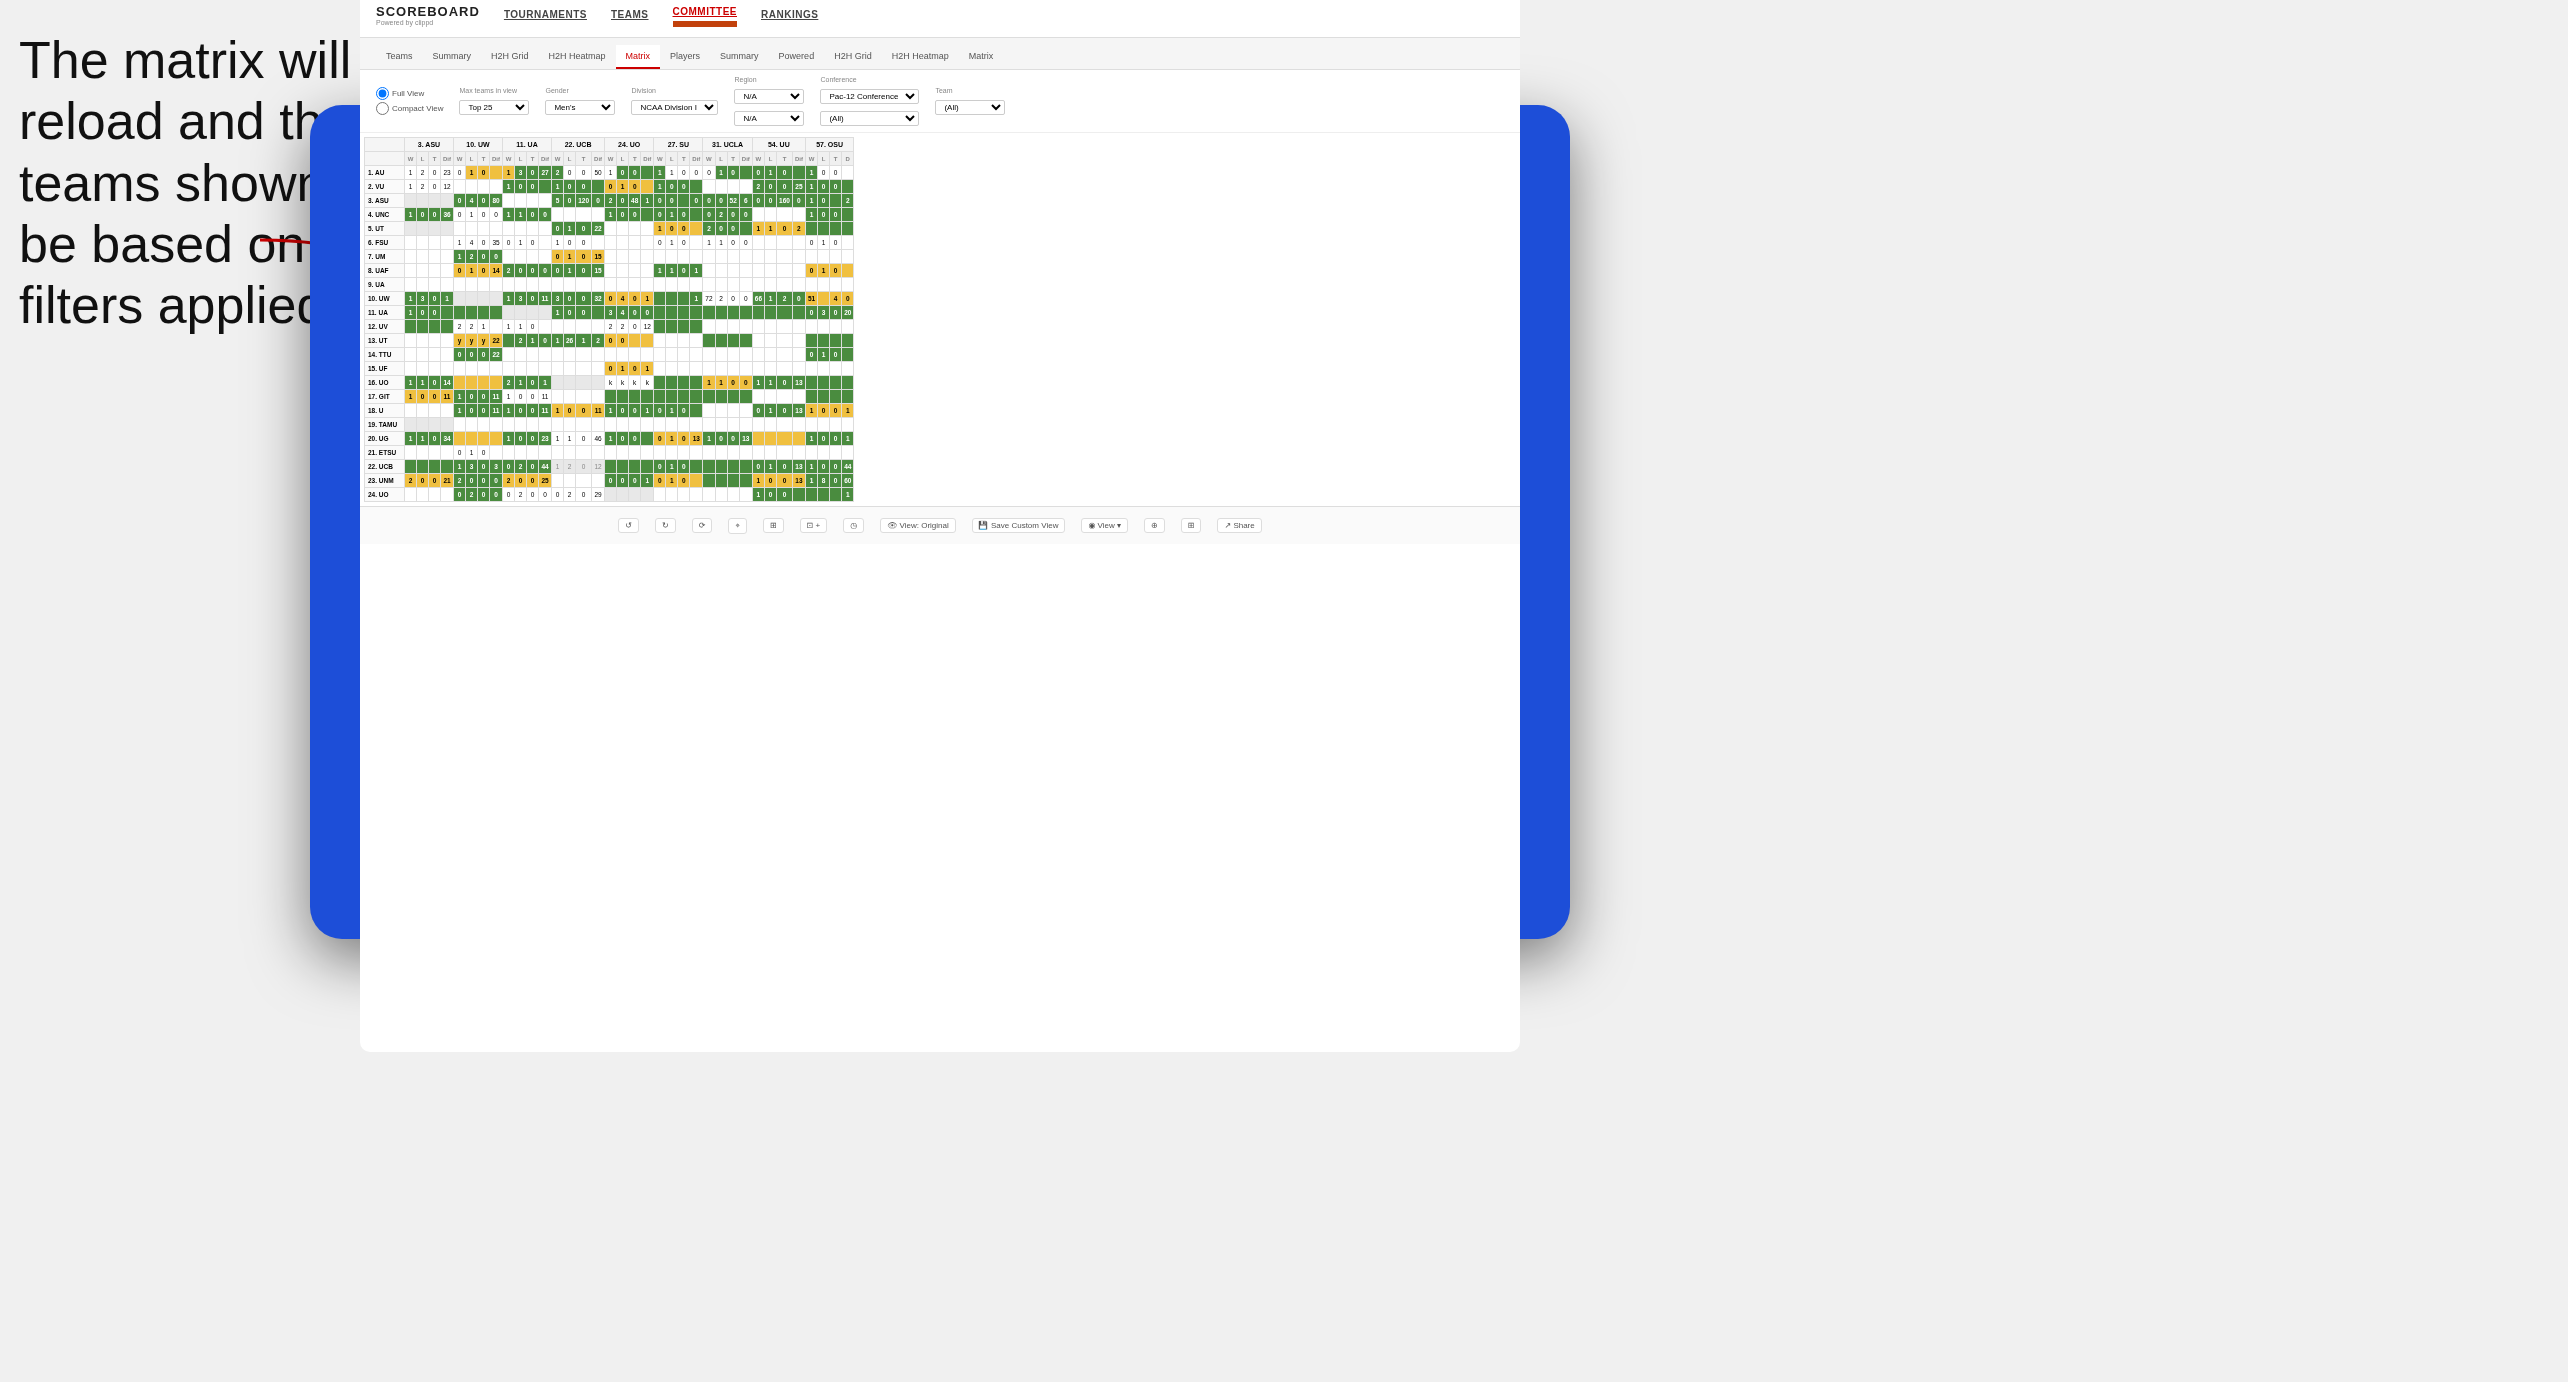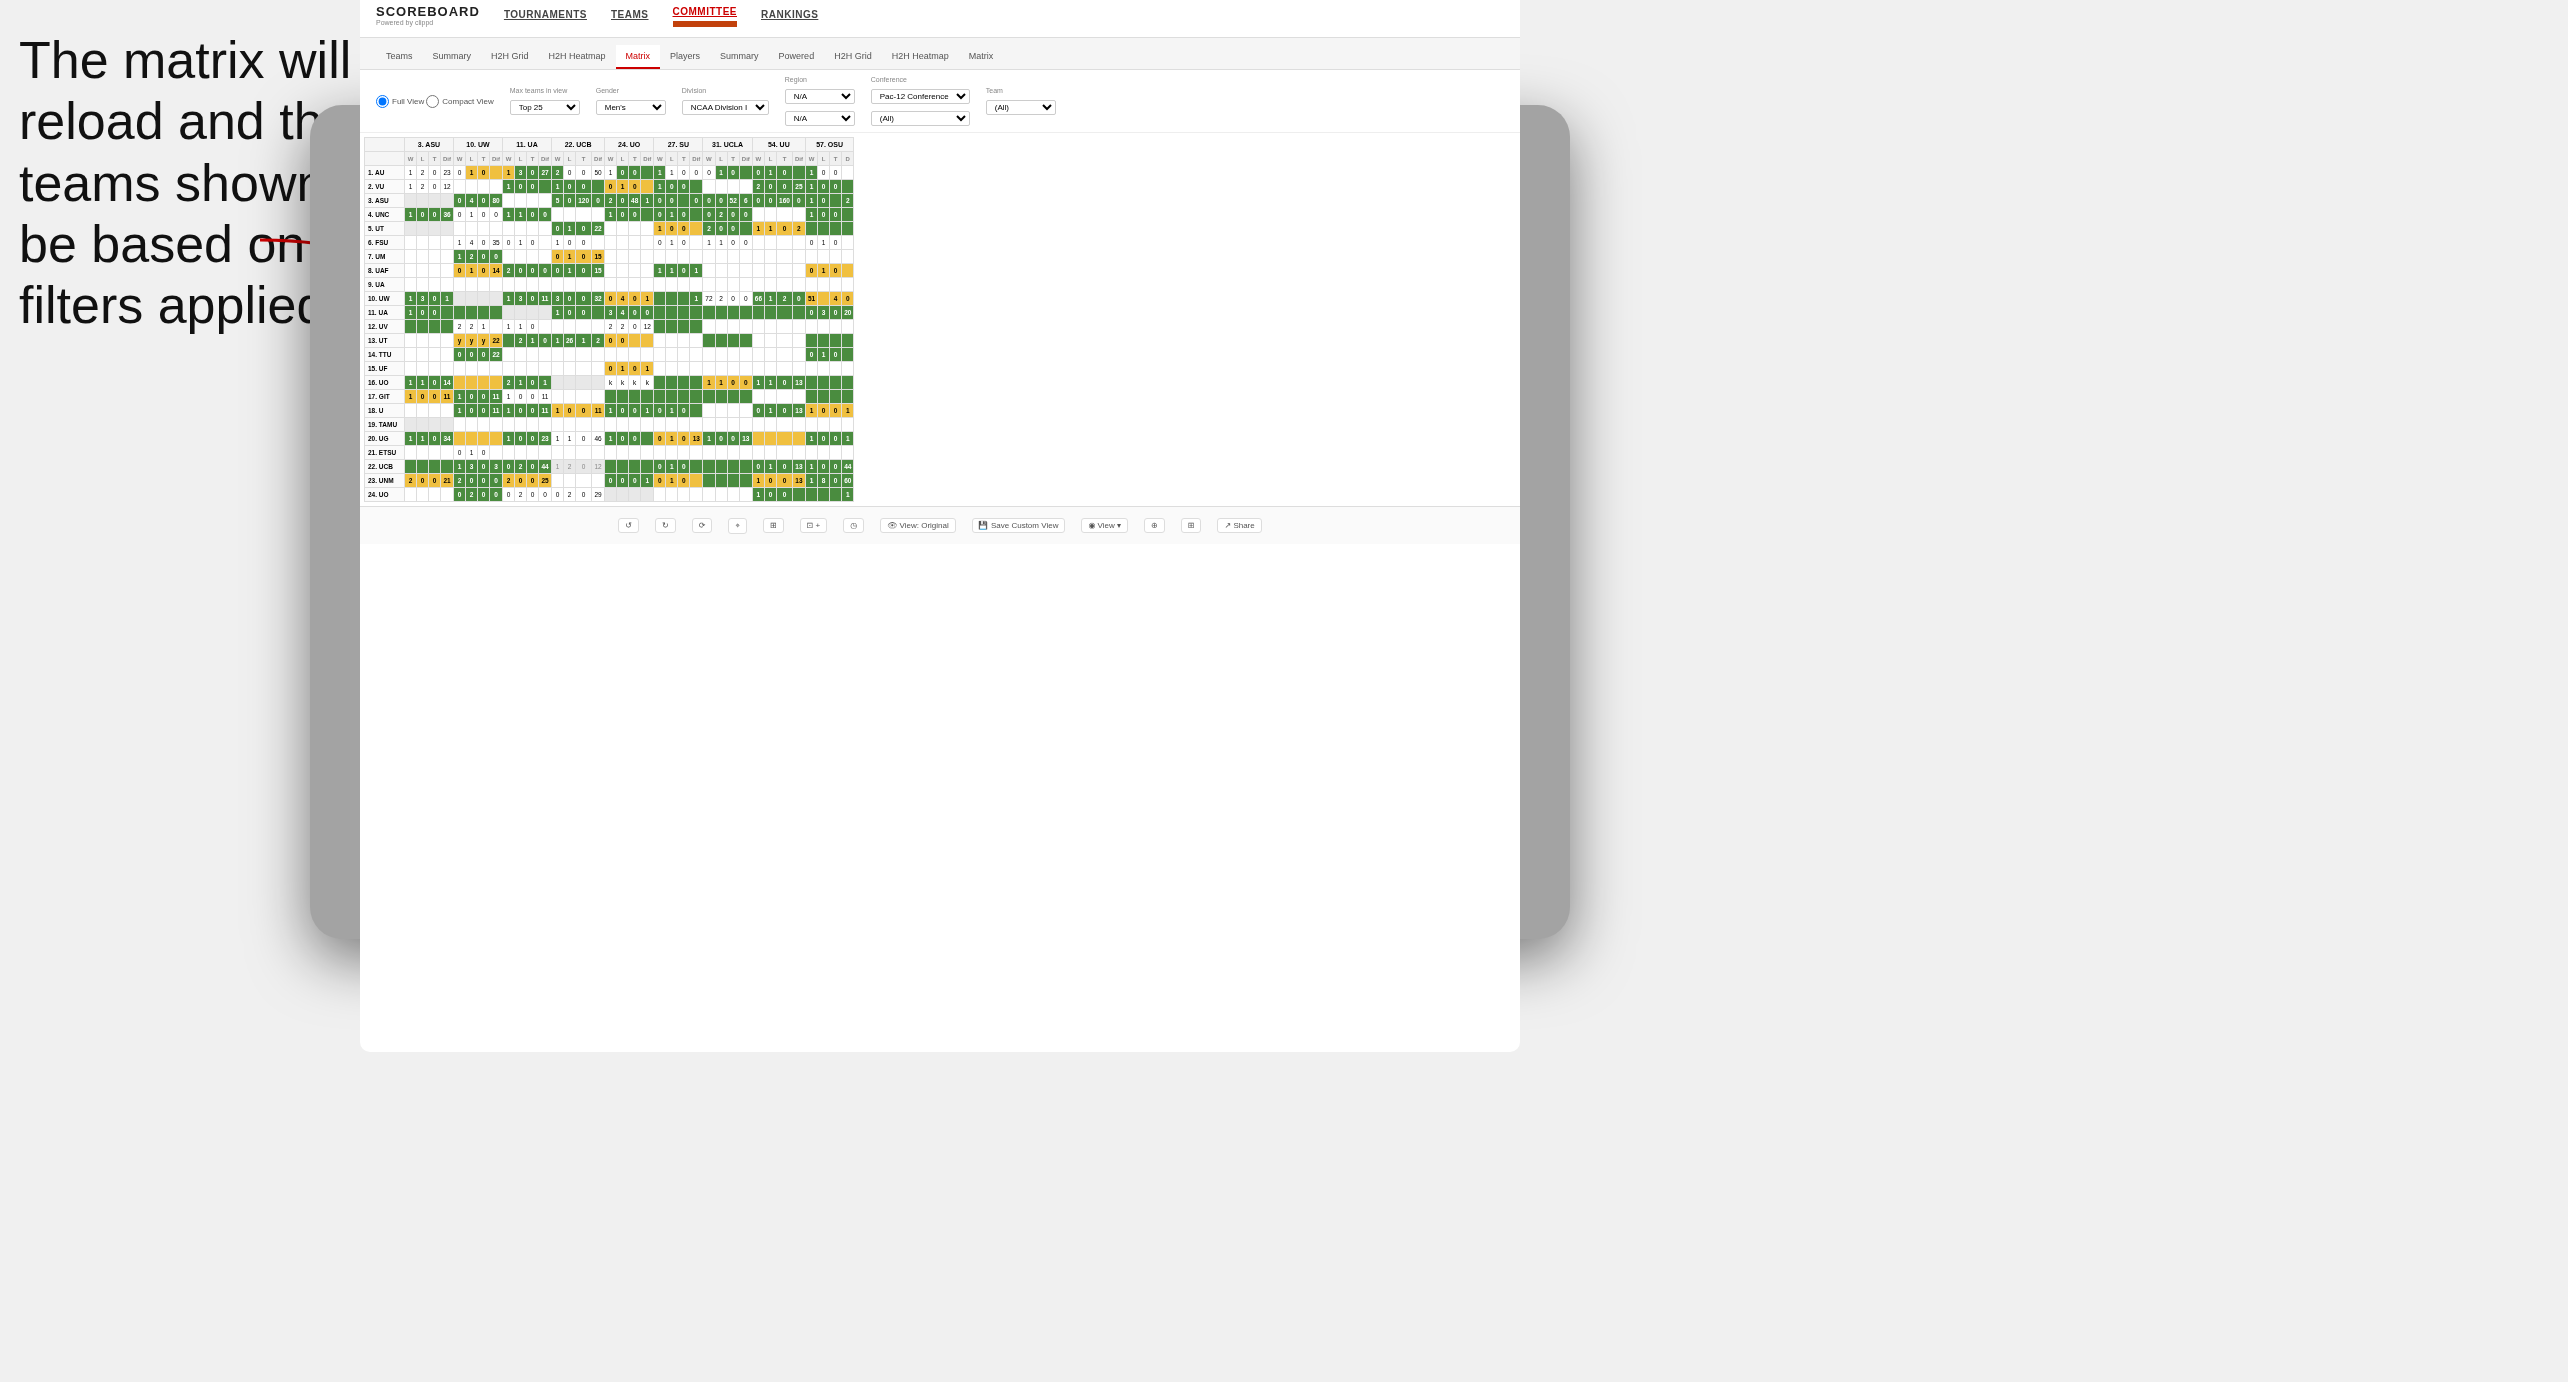--- a/index.html
+++ b/index.html
@@ -24,21 +24,21 @@
       width: 420px;
     }
 
     
     .tablet {
       position: absolute;
       top: 105px;
       left: 310px;
       width: 1260px;
       height: 834px;
-      background: #a3a3a3;
+      background: #1d4ed8;
       border-radius: 32px;
       box-shadow: 0 20px 60px rgba(0,0,0,0.5);
       display: flex;
       align-items: center;
       justify-content: center;
     }
 
     .tablet-screen {
       width: 1160px;
       height: 1060px;
@@ -145,21 +145,21 @@
       font-size: 8px;
       padding: 1px 4px;
       border: 1px solid #ccc;
       border-radius: 2px;
       background: #fff;
       min-width: 70px;
     }
 
     .radio-group {
       display: flex;
-      flex-direction: row;
+      flex-direction: column;
       gap: 2px;
     }
 
     .radio-group label {
       font-size: 8px;
       color: #555;
       display: flex;
       align-items: center;
       gap: 3px;
     }

